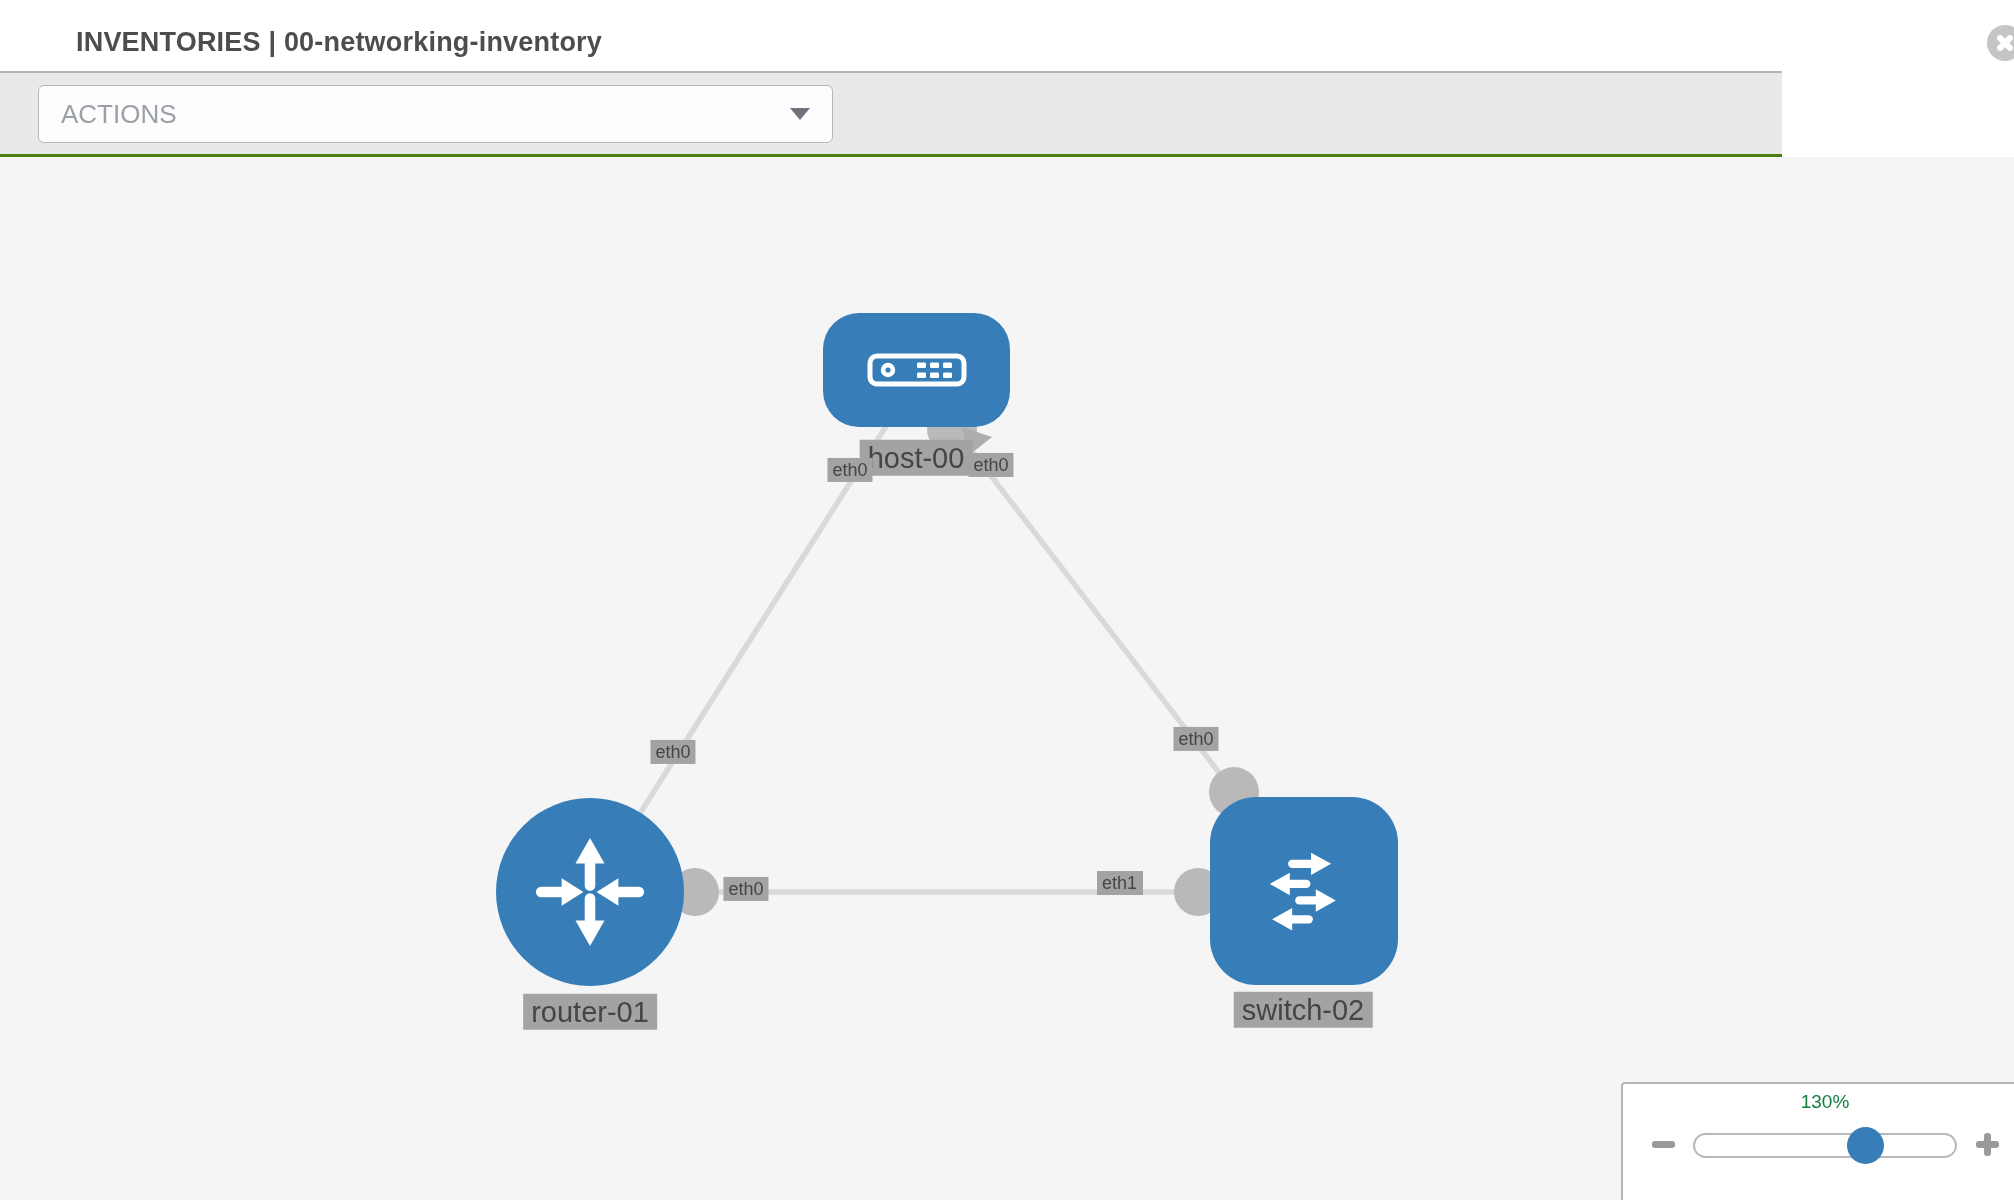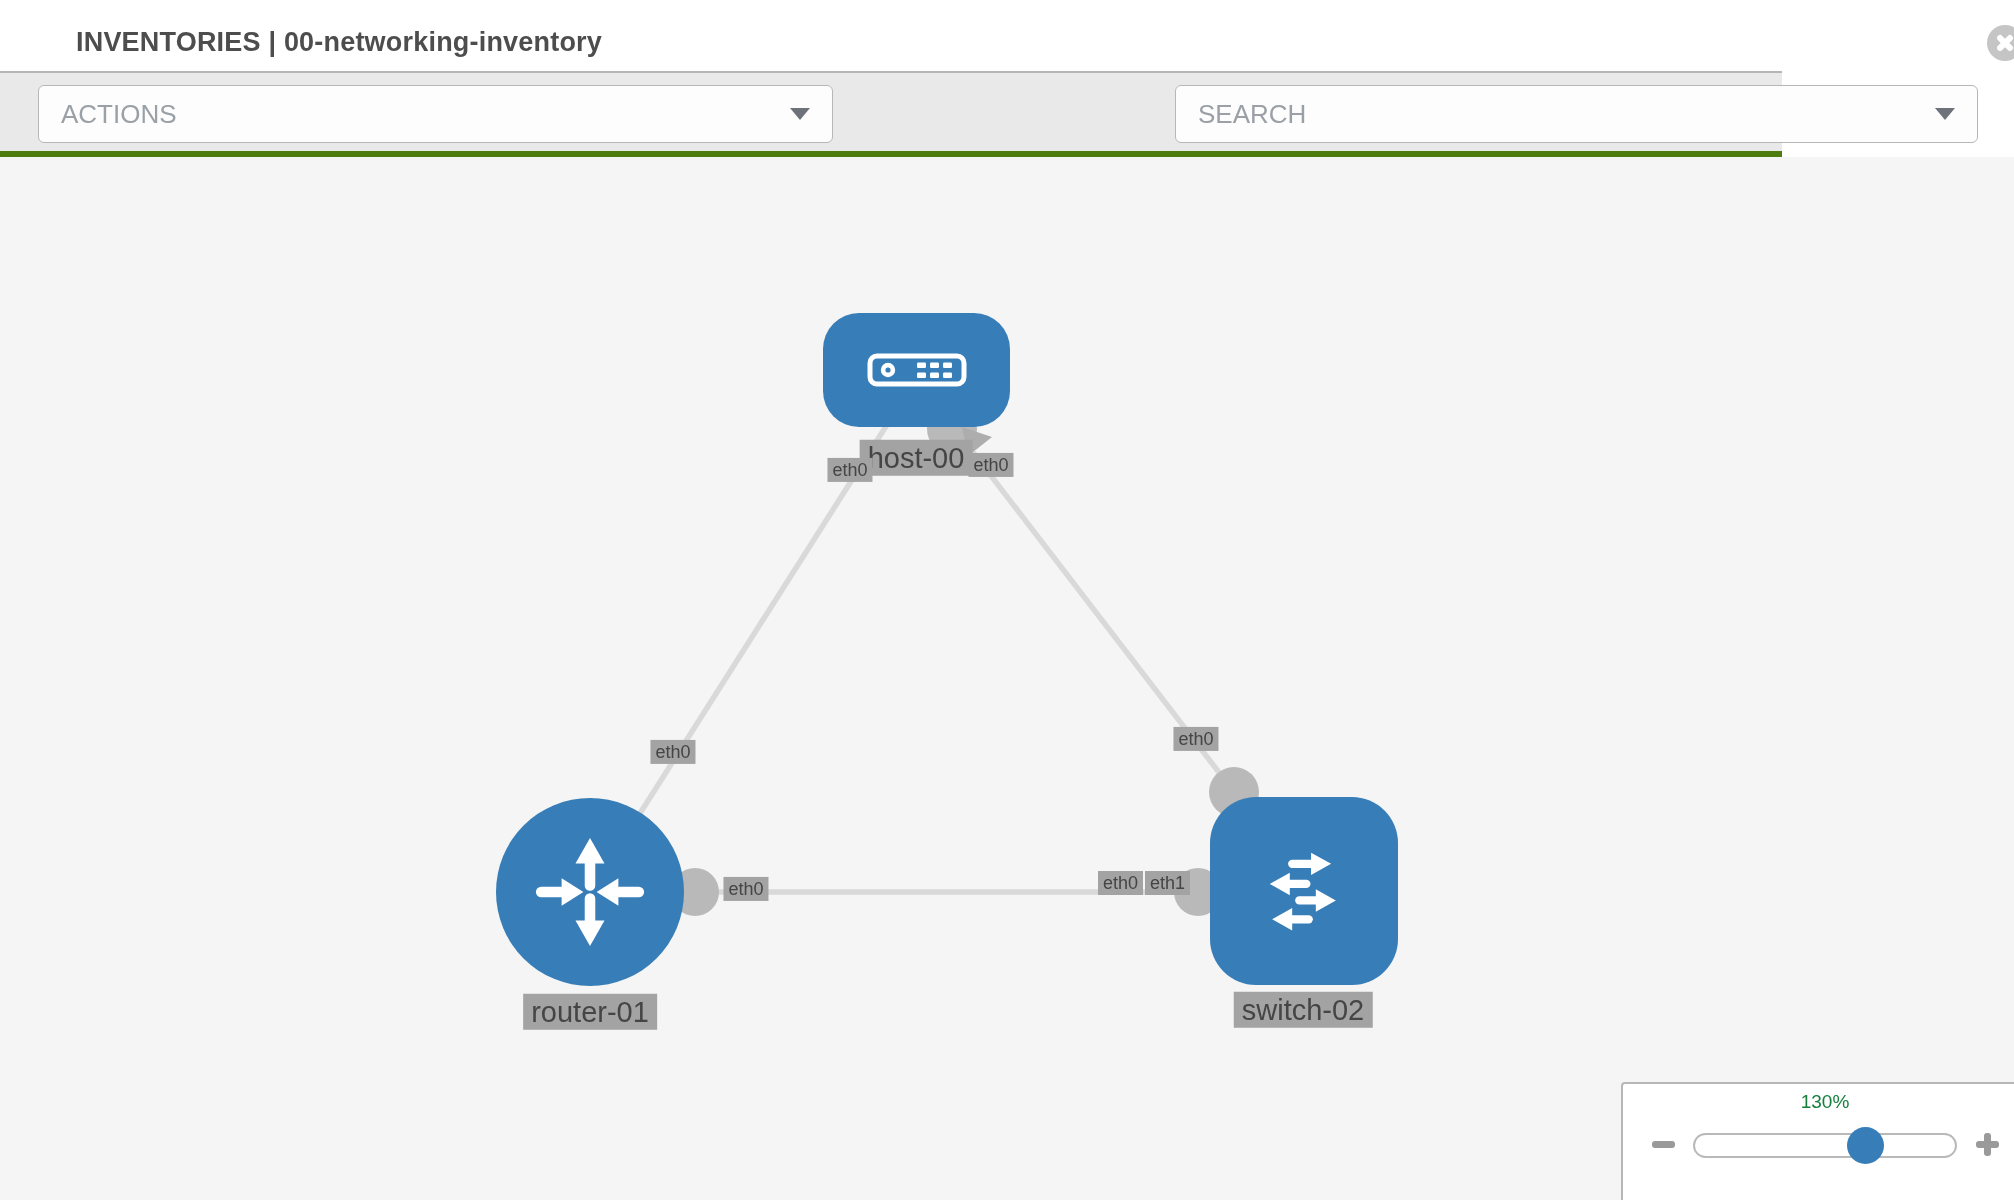--- a/index.html
+++ b/index.html
@@ -11,21 +11,21 @@
   .header { position:absolute; top:9px; left:0; width:2014px; height:67px; background:#ffffff;margin-left:46px; }
   .page-title { position:absolute; left:30px; top:18px; font-size:27px; font-weight:bold; color:#4d4d4d; letter-spacing:0.2px; }
   .close-btn { position:absolute; left:1941px; top:16px; width:36px; height:36px; border-radius:50%;
                background:#c5c5c5; cursor:pointer; }
   .close-btn .bar { position:absolute; left:8px; top:15px; width:20px; height:6px; background:#fff; border-radius:3px; }
   .close-btn .bar.a { transform:rotate(45deg); }
   .close-btn .bar.b { transform:rotate(-45deg); }
 
   
   .toolbar { position:absolute; top:71px; left:0; width:1782px; height:86px; background:#e9e9ea;
-             border-top:2px solid #b5b5b5; border-bottom:6px solid #4d7c0f; }
+             border-top:2px solid #b5b5b5; border-bottom:3px solid #4d7c0f; }
   .select-box { position:absolute; top:12px; height:58px; background:#fdfdfd; border:1px solid #b7b7b7;
                 border-radius:6px; display:flex; align-items:center; justify-content:space-between;
                 padding:0 22px; font-size:26px; color:#9aa0a6; cursor:pointer; }
   .select-box.actions { left:38px;  width:795px; }
   .select-box.search  { left:1175px; width:803px; }
   .caret { width:0; height:0; border-left:10px solid transparent; border-right:10px solid transparent;
            border-top:12px solid #6e737b; }
   .tool-btn { position:absolute; top:96px; width:44px; height:44px; display:flex; align-items:center;
               justify-content:center; cursor:pointer; }
   .tool-btn.wrench { left:1045px; top:94px; }
@@ -48,21 +48,21 @@
   .lbl.iface.centered { transform:translate(-50%,-50%); }
   .lbl.host-name   { left:916px;  top:301px; }
   .lbl.router-name { left:590px;  top:855px; }
   .lbl.switch-name { left:1303px; top:853px; }
   .lbl.if-host-left    { left:850px;  top:313px; }
   .lbl.if-host-right   { left:991px;  top:308px; }
   .lbl.if-router-top   { left:673px;  top:595px; }
   .lbl.if-router-right { left:746px;  top:732px; }
   .lbl.if-switch-top   { left:1196px; top:582px; }
   .lbl.if-switch-left-under { left:1098px; top:714px; z-index:3; }
-  .lbl.if-switch-left       { left:1145px; top:714px; z-index:4; }
+  .lbl.if-switch-left       { left:1097px; top:714px; z-index:4; }
 
   
   .zoom-panel { position:absolute; left:1621px; top:1082px; width:400px; height:125px; background:#ffffff;
                 border:2px solid #b7b7b7; border-radius:4px; z-index:6; }
   .zoom-level { position:absolute; left:202px; top:7px; transform:translateX(-50%);
                 font-size:19px; color:#15803d; }
   .zoom-btn { position:absolute; width:44px; height:44px; display:flex; align-items:center;
               justify-content:center; cursor:pointer; }
   .zoom-btn.minus { left:18px;  top:38px; }
   .zoom-btn.plus  { left:342px; top:38px; }
@@ -100,24 +100,20 @@
       </svg>
     </div>
     <div class="tool-btn key">
       <svg viewBox="0 0 512 512">
         <g transform="scale(-1,1) translate(-512,0)">
           <path d="M512 176.001C512 273.203 433.202 352 336 352c-11.22 0-22.19-1.062-32.827-3.069l-24.012 27.014A23.999 23.999 0 0 1 261.223 384H224v40c0 13.255-10.745 24-24 24h-40v40c0 13.255-10.745 24-24 24H24c-13.255 0-24-10.745-24-24v-78.059c0-6.365 2.529-12.47 7.029-16.971l161.802-161.802C163.108 213.814 160 195.271 160 176 160 78.798 238.797.001 335.999 0 433.488-.001 512 78.511 512 176.001zM336 128c0 26.51 21.49 48 48 48s48-21.49 48-48-21.49-48-48-48-48 21.49-48 48z"></path>
         </g>
       </svg>
     </div>
 
-    <div class="select-box search">
-      <span>SEARCH</span>
-      <span class="caret"></span>
-    </div>
   </div>
 
   <div class="canvas">
     <svg class="wires" width="2014" height="1043" viewBox="0 0 2014 1043">
 
       <line x1="590" y1="735" x2="890" y2="263" stroke="#d9d9d9" stroke-width="5.5"></line>
       <line x1="1234" y1="635" x2="952" y2="268" stroke="#d9d9d9" stroke-width="5.5"></line>
       <line x1="590" y1="735" x2="1300" y2="735" stroke="#d9d9d9" stroke-width="5.5"></line>
 
       <circle cx="952" cy="272" r="25" fill="#b9b9b9"></circle>

